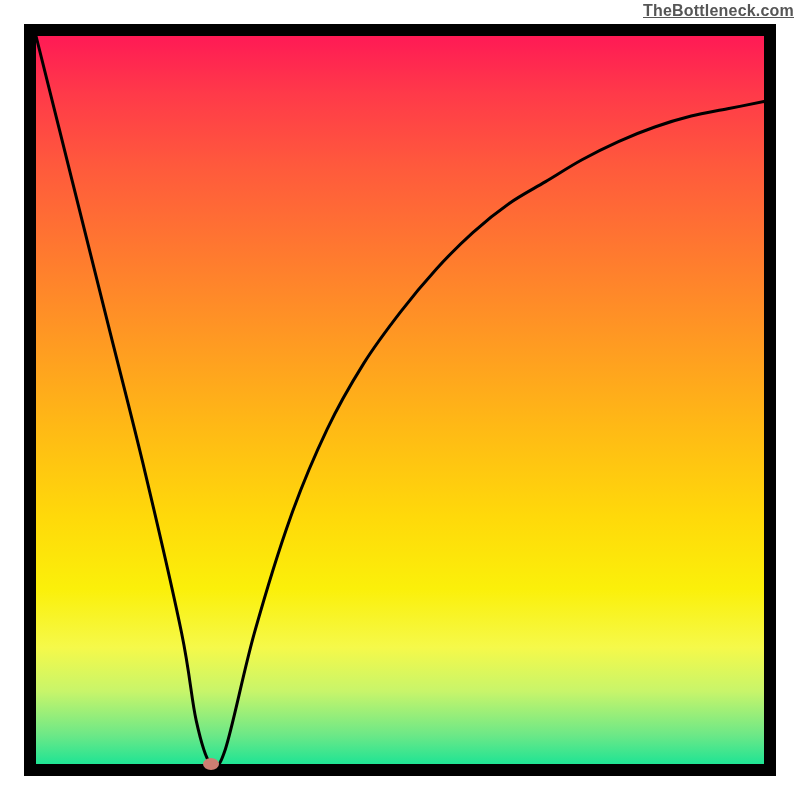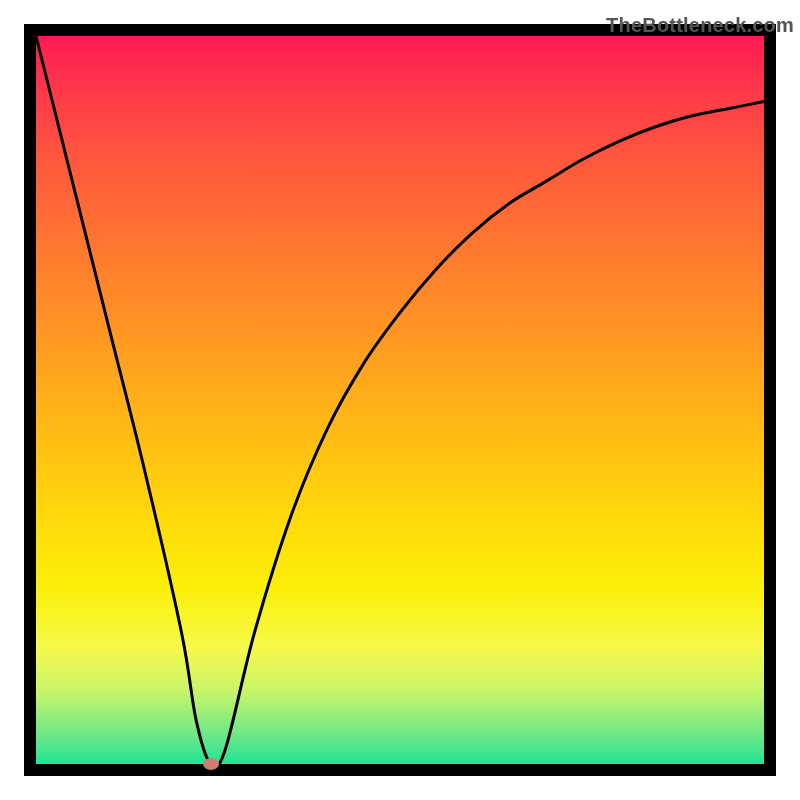--- a/index.html
+++ b/index.html
@@ -4,28 +4,29 @@
 <style>
   * { margin: 0; padding: 0; box-sizing: border-box; }
   html, body { width: 800px; height: 800px; overflow: hidden; background: #fff; }
   .container {
     position: relative;
     width: 800px;
     height: 800px;
   }
   .watermark {
     position: absolute;
-    top: 14px;
+    top: 2px;
     right: 6px;
     font-family: Arial, Helvetica, sans-serif;
-    font-size: 20px;
+    font-size: 16px;
     font-weight: bold;
     color: #565656;
     letter-spacing: 0.2px;
     z-index: 10;
+    text-decoration: underline;
   }
   .plot-outer {
     position: absolute;
     left: 24px;
     top: 24px;
     width: 752px;
     height: 752px;
     background: #000;
   }
   .plot-inner {

